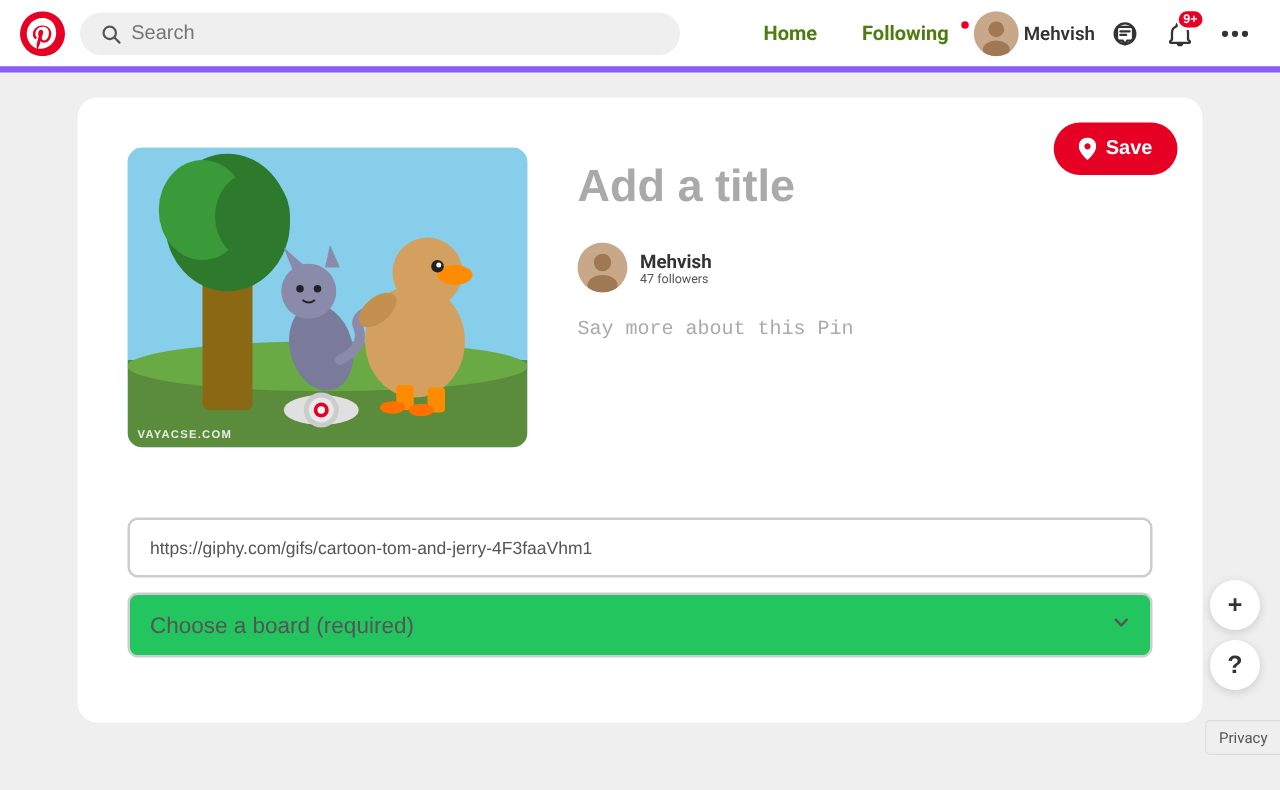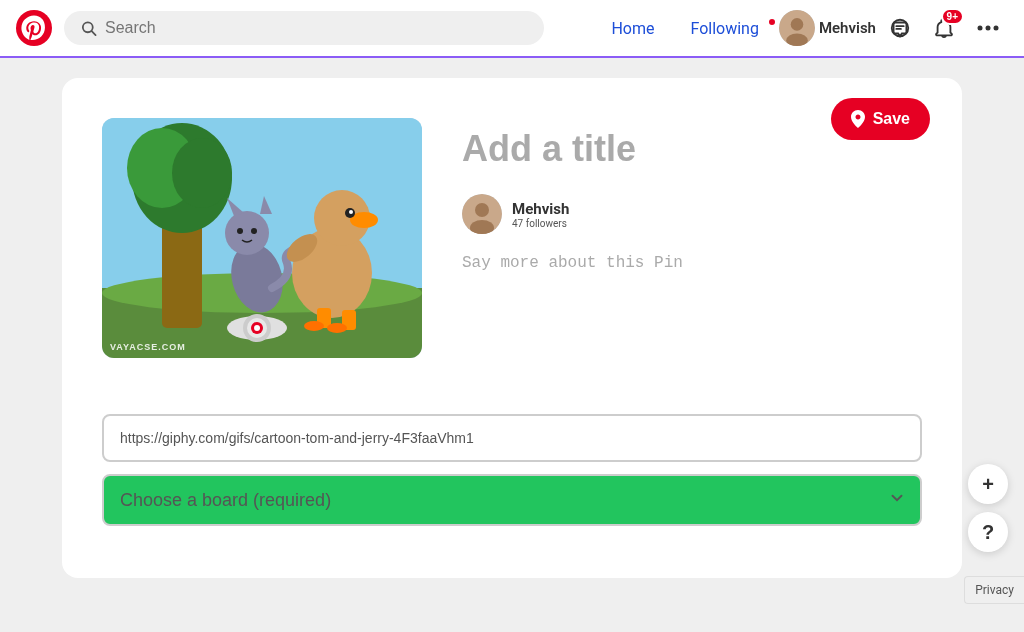--- a/index.html
+++ b/index.html
@@ -12,21 +12,21 @@
     }
 
     
     .header {
       display: flex;
       align-items: center;
       background: #fff;
       height: 58px;
       padding: 0 16px;
       gap: 12px;
-      border-bottom: 2px solid #8b5cf6;
+      border-bottom: 5px solid #8b5cf6;
       position: relative;
       z-index: 10;
     }
 
     .pinterest-logo {
       width: 36px;
       height: 36px;
       flex-shrink: 0;
     }
 
@@ -53,22 +53,22 @@
       display: flex;
       align-items: center;
       gap: 4px;
       margin-left: auto;
     }
 
     .nav-link {
       padding: 8px 16px;
       border-radius: 24px;
       font-size: 16px;
-      font-weight: 400;
-      color: #1d4ed8;
+      font-weight: 700;
+      color: #4d7c0f;
       cursor: pointer;
       text-decoration: none;
     }
 
     .following-badge {
       position: relative;
       display: inline-block;
     }
 
     .notification-dot {
@@ -148,21 +148,21 @@
       margin: 0 auto;
       padding: 0;
       position: relative;
       min-height: 500px;
     }
 
     
     .save-btn {
       position: absolute;
       top: 20px;
-      right: 32px;
+      right: 20px;
       background: #e60023;
       color: #fff;
       border: none;
       border-radius: 24px;
       padding: 12px 20px;
       font-size: 16px;
       font-weight: 700;
       cursor: pointer;
       display: flex;
       align-items: flex-end;

